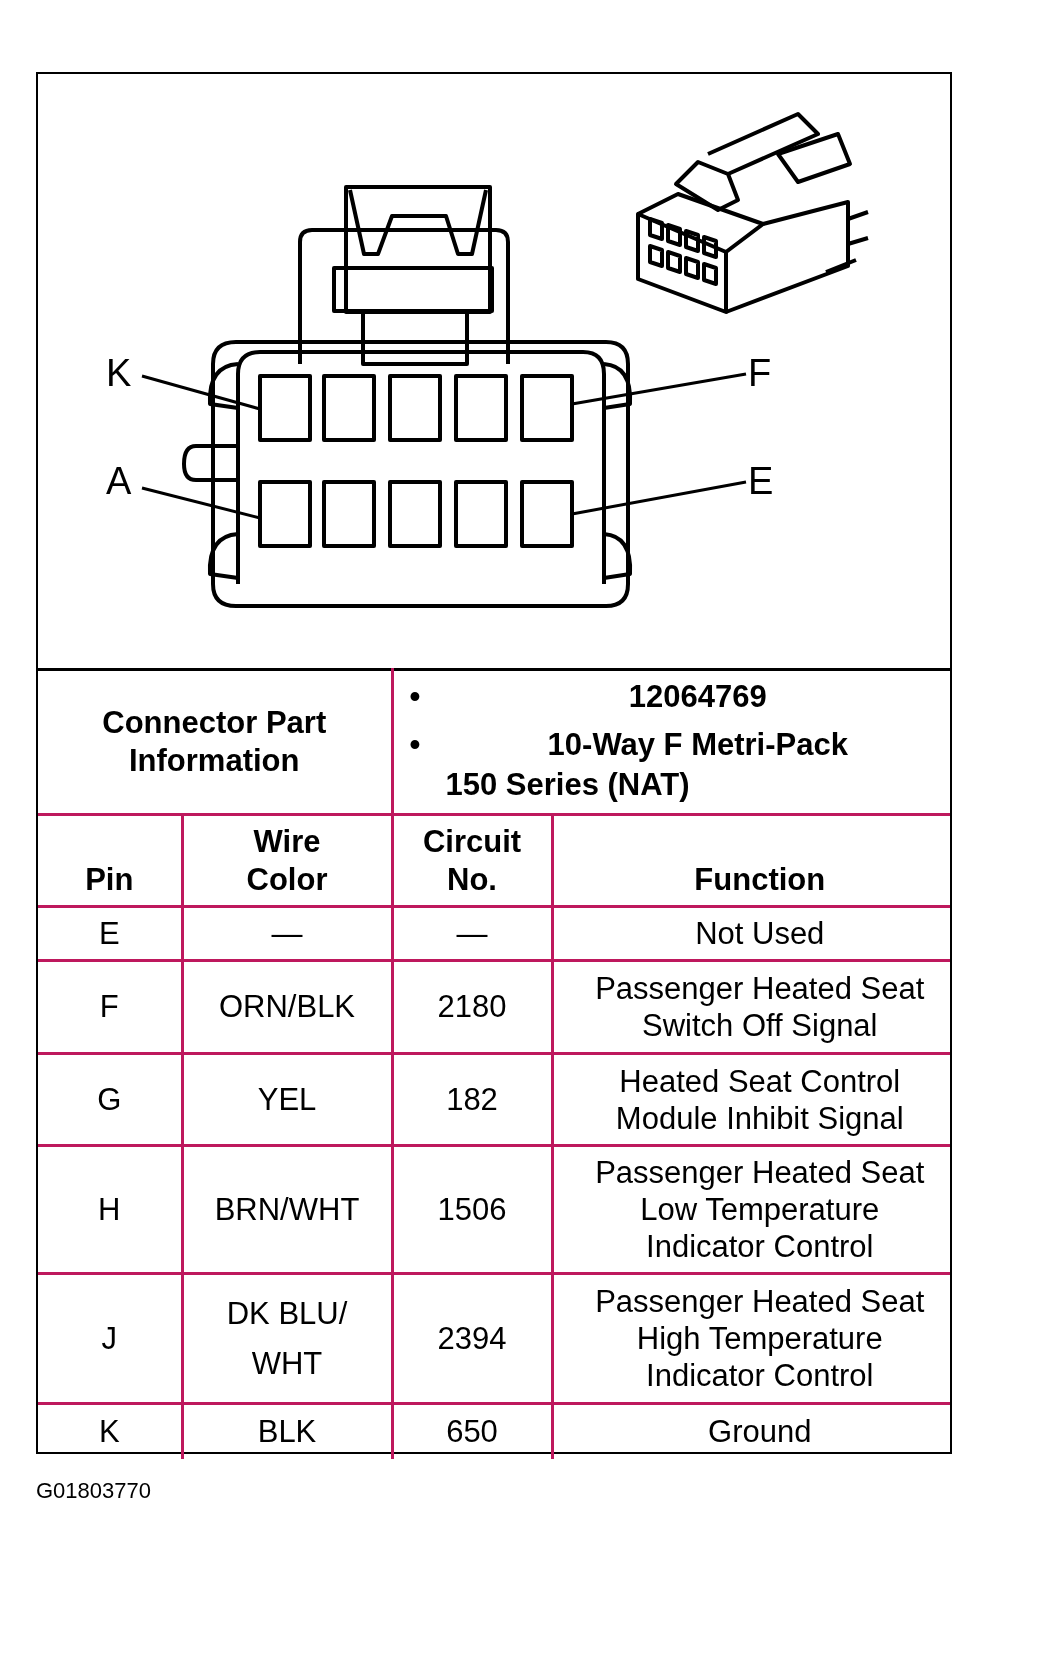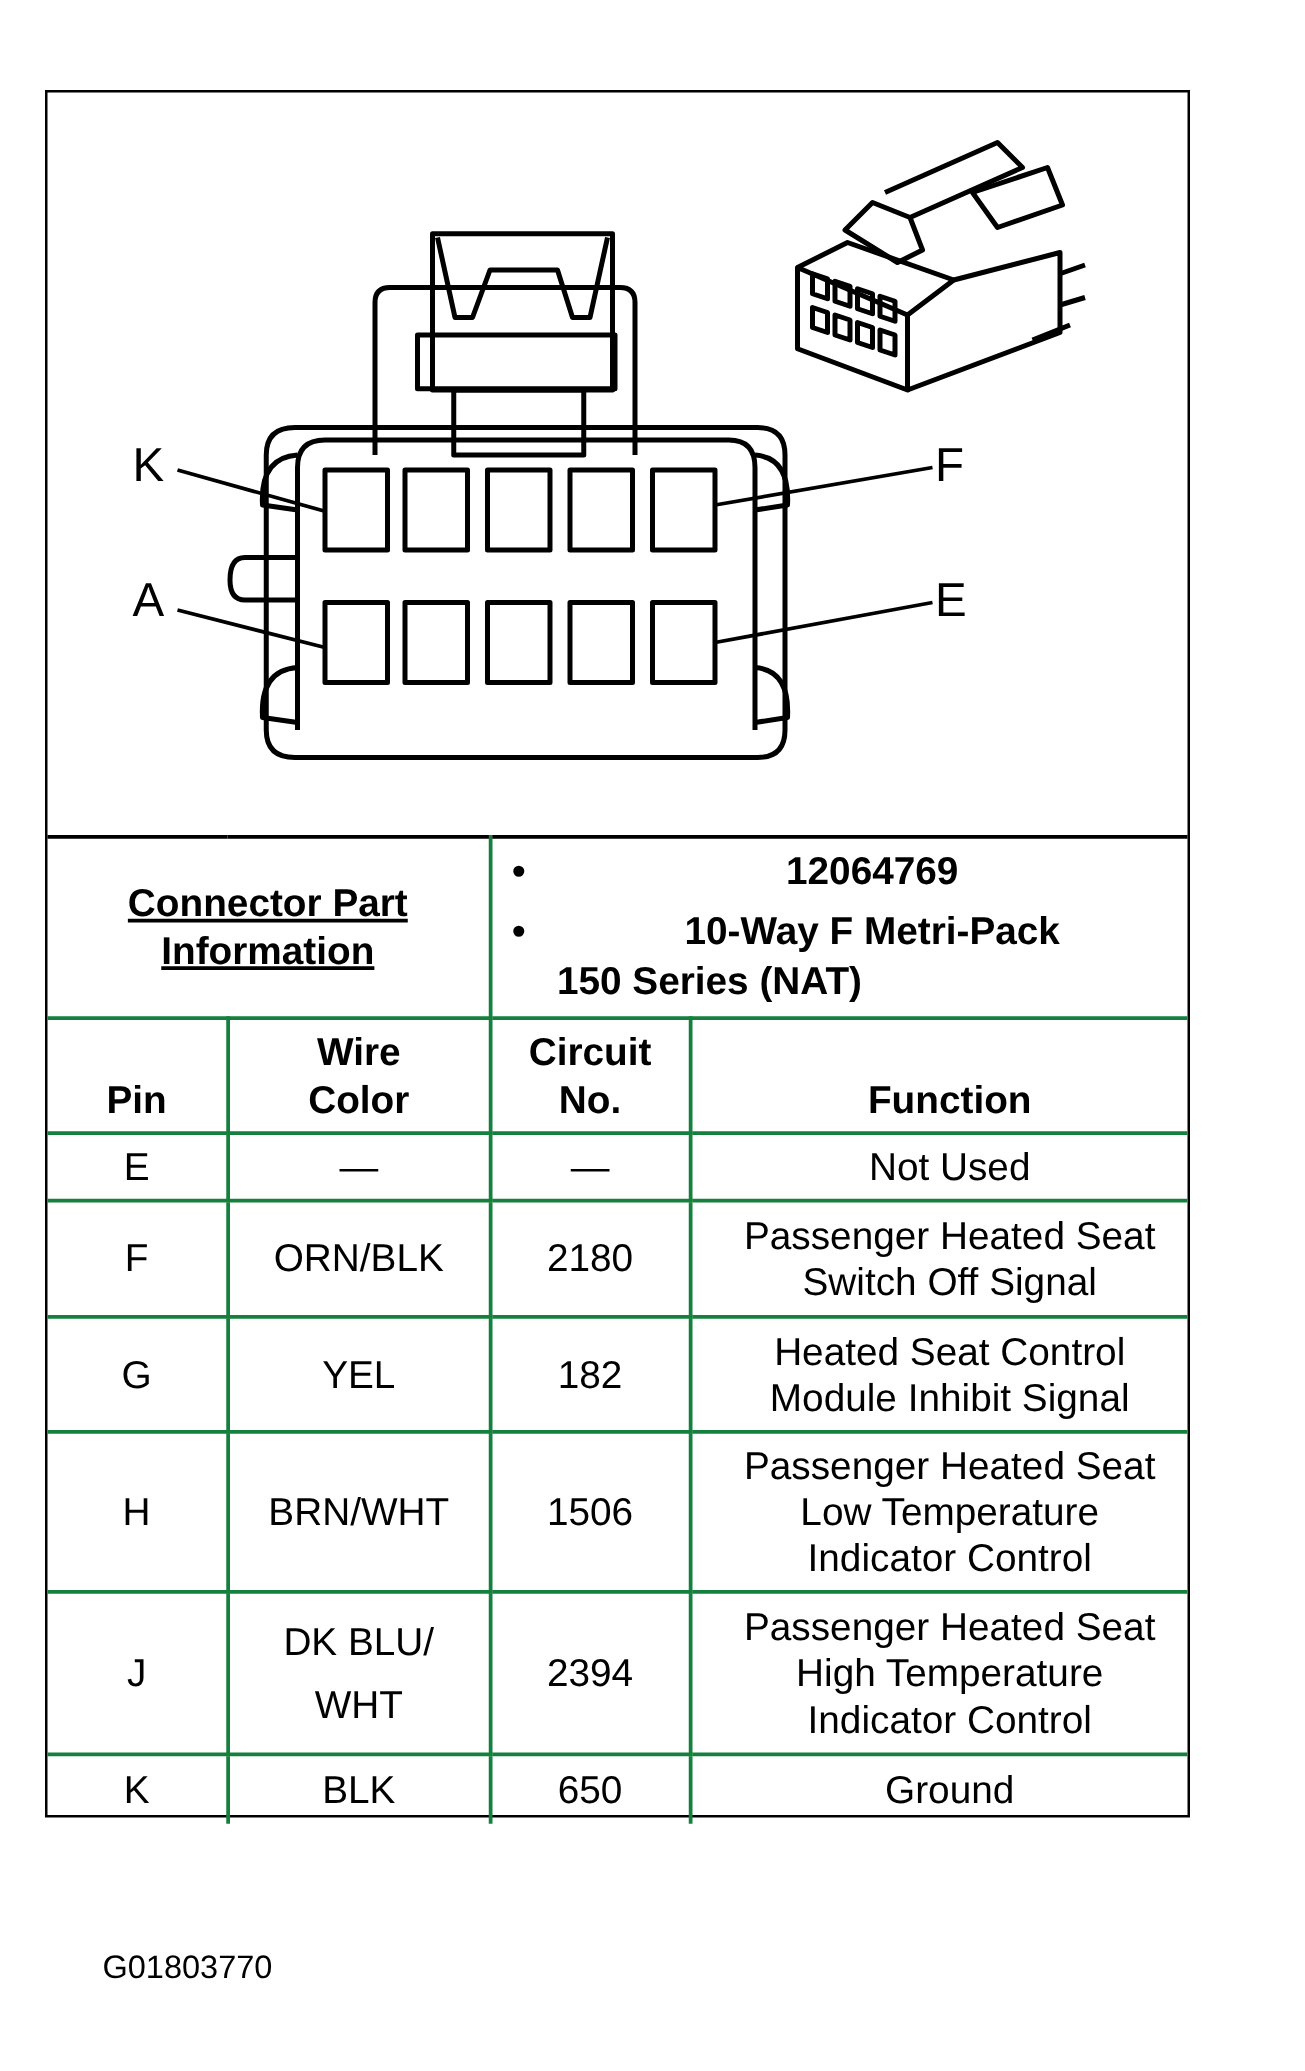--- a/index.html
+++ b/index.html
@@ -2,34 +2,34 @@
 <html><head>
 <meta charset="utf-8">
 <style>
   html, body { margin:0; padding:0; background:#ffffff; }
   body { width:1044px; height:1657px; position:relative; font-family:"Liberation Sans", sans-serif; color:#000; }
   .frame { position:absolute; left:36px; top:72px; width:916px; height:1382px; border:2px solid #000; box-sizing:border-box; }
   .diagram { position:absolute; left:0; top:0; width:912px; height:594px; }
   .diagram svg { position:absolute; left:0; top:0; }
   .pinlabel { position:absolute; font-size:38px; font-weight:normal; }
   table { position:absolute; left:0; top:594px; width:912px; border-collapse:collapse; table-layout:fixed; }
-  td { border:3px solid #15803d; padding:0; vertical-align:middle; }
+  td { border:3px solid #be185d; padding:0; vertical-align:middle; }
   table tr:first-child td { border-top:3px solid #000; }
   table td:first-child { border-left:none; }
   table td:last-child { border-right:none;padding-left:16px; }
   table tr:last-child td { border-bottom:none; }
   .hdr td { font-weight:bold; font-size:31px; text-align:center; vertical-align:bottom; padding-bottom:6px; line-height:38px; }
   .hdr td.func { vertical-align:bottom; }
-  .info-label { font-weight:bold; font-size:31px; text-align:center; line-height:38px;text-decoration:underline; }
+  .info-label { font-weight:bold; font-size:31px; text-align:center; line-height:38px; }
   .info-list { font-weight:bold; font-size:31px; line-height:40px; padding:6px 0 8px 52px !important; }
   .info-list .li { position:relative;text-align:center; }
   .info-list .li::before { content:"\2022"; position:absolute; left:-36px; top:0; }
   .c { text-align:center; font-size:31px; line-height:38px; }
   .f { text-align:center; font-size:31px; line-height:37px; padding-left:16px !important; }
-  .footer { position:absolute; left:36px; top:1558px; font-size:26px;margin-left:46px; }
+  .footer { position:absolute; left:36px; top:1478px; font-size:22px; }
 </style>
 </head>
 <body>
 
 <div class="frame">
   <div class="diagram">
     <svg width="912" height="594" viewBox="0 0 912 594">
       <g fill="none" stroke="#000" stroke-width="4" stroke-linejoin="round">
 
         <path d="M262 290 L262 168 Q262 156 274 156 L458 156 Q470 156 470 168 L470 290"></path>

